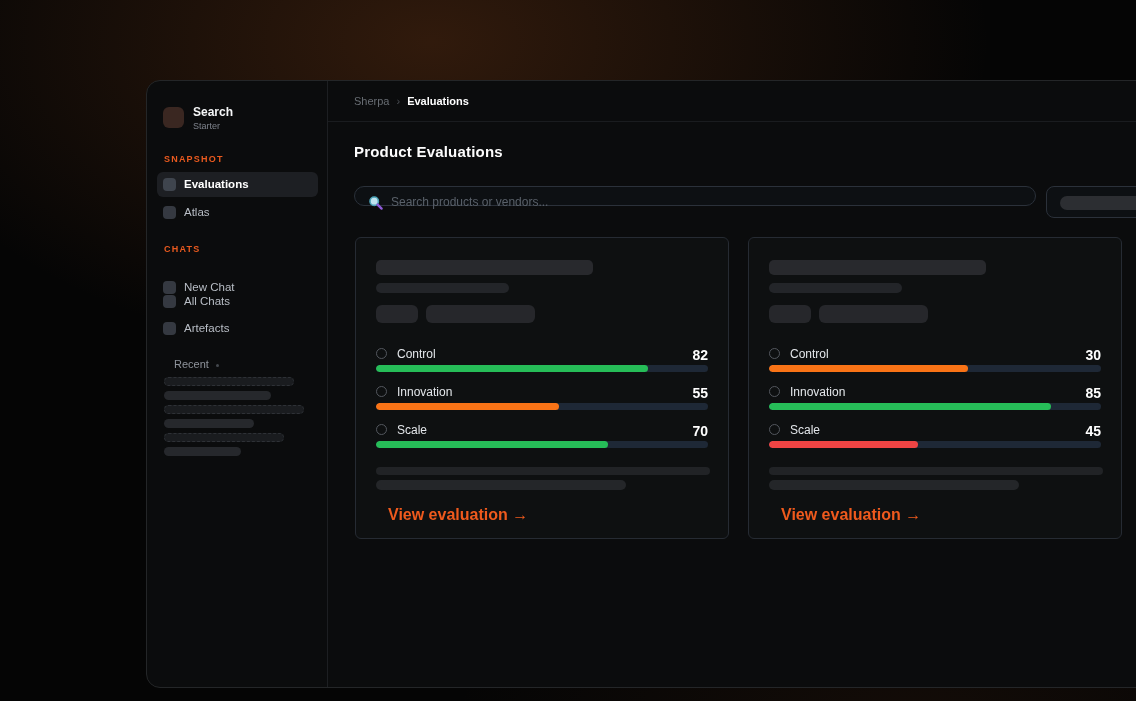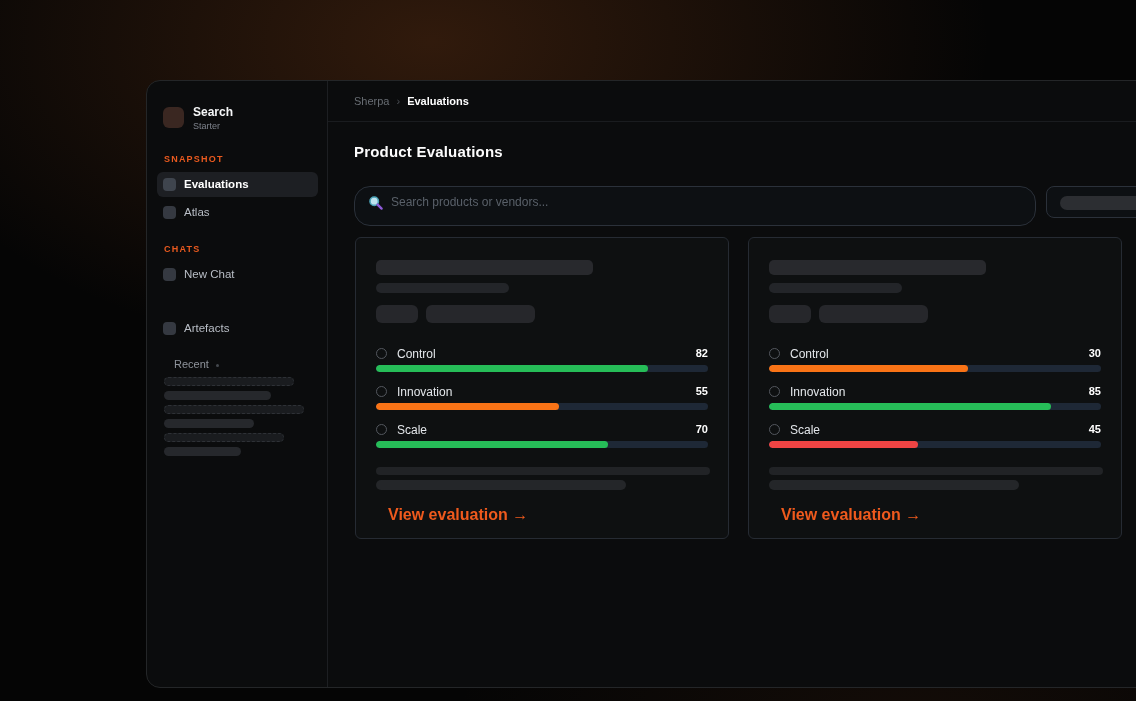--- a/index.html
+++ b/index.html
@@ -37,21 +37,21 @@
   .sk.solid  { background:#26282c; }
   
   .content { position:absolute; left:181px; top:0; right:0; bottom:0; }
   .crumbbar { position:absolute; left:0; top:0; right:0; height:41px; border-bottom:1px solid #1a1c1f; }
   .crumbs { position:absolute; left:26px; top:14px; font-size:11px; }
   .crumb-parent { color:#686d73; cursor:pointer; }
   .crumb-sep { color:#4a4e54; margin:0 7px; }
   .crumb-current { color:#ffffff; font-weight:700; }
   .page-title { position:absolute; left:26px; top:62px; font-size:15px; font-weight:700; color:#fdfdfd; letter-spacing:0.2px; }
   .search-box {
-    position:absolute; left:26px; top:105px; width:682px; height:40px;
+    position:absolute; left:26px; top:105px; width:682px; height:20px;
     border:1px solid #2b313a; border-radius:16px; background:#0d1013;
   }
   .search-box svg { position:absolute; left:13px; top:8px; }
   .search-input {
     position:absolute; left:36px; top:0; right:8px; height:30px;
     background:transparent; border:none; outline:none;
     font-family:"Liberation Sans", sans-serif; font-size:12px; color:#cfd3d8;
   }
   .search-input::placeholder { color:#596069; }
   .filter-box {
@@ -67,21 +67,21 @@
   .card-1 { left:27px; }
   .card-2 { left:420px; }
   .csk { position:absolute; border-radius:5px; }
   .csk-title { left:20px; top:22px; width:217px; height:15px; background:#28292d; }
   .csk-sub   { left:20px; top:45px; width:133px; height:10px; background:#232529; }
   .csk-pill1 { left:20px; top:67px; width:42px;  height:18px; border-radius:6px; background:#26272b; }
   .csk-pill2 { left:70px; top:67px; width:109px; height:18px; border-radius:6px; background:#26272b; }
   .metric-row { position:absolute; left:20px; right:20px; height:30px; }
   .m-circle { position:absolute; left:0; top:1px; width:11px; height:11px; border:1.5px solid #53575e; border-radius:50%; }
   .m-label { position:absolute; left:21px; top:0; font-size:12px; color:#e3e6ea; }
-  .m-value { position:absolute; right:0; top:0; font-size:11px; font-weight:700; color:#ffffff;padding-left:27px; }
+  .m-value { position:absolute; right:0; top:0; font-size:14px; font-weight:700; color:#ffffff;padding-left:27px; }
   .m-track { position:absolute; left:0; right:0; top:18px; height:7px; border-radius:4px; background:#1e2836; overflow:hidden; }
   .m-fill { position:absolute; left:0; top:0; bottom:0; border-radius:4px; }
   .csk-line1 { left:20px; top:229px; width:334px; height:8px;  border-radius:4px; background:#212326; }
   .csk-line2 { left:20px; top:242px; width:250px; height:10px; border-radius:5px; background:#242629; }
   .card-link { position:absolute; left:32px; top:268px; font-size:16px; font-weight:700; color:#ef5a1d; cursor:pointer; }
 </style>
 </head>
 <body>
 
 <div class="app-window">
@@ -99,23 +99,27 @@
       <span class="side-icon"></span>
       <span class="side-label">Evaluations</span>
     </div>
     <div class="side-item" style="top:119px;">
       <span class="side-icon"></span>
       <span class="side-label">Atlas</span>
     </div>
 
     <div class="side-section" style="top:163px;">CHATS</div>
 
-    <div class="side-item" style="top:181px;text-align:right;">
+    <div class="side-item" style="top:194px;text-align:right;">
       <span class="side-icon"></span>
       <span class="side-label">New Chat</span>
+    </div>
+    <div class="side-item" style="top:208px;">
+      <span class="side-icon"></span>
+      <span class="side-label">All Chats</span>
     </div>
     <div class="side-item" style="top:235px;">
       <span class="side-icon"></span>
       <span class="side-label">Artefacts</span>
     </div>
 
     <div class="recent-label"><span>Recent</span><span class="recent-dot"></span></div>
 
     <div class="sk dashed" style="top:296px; width:130px;"></div>
     <div class="sk solid" style="top:310px; width:107px;"></div>

